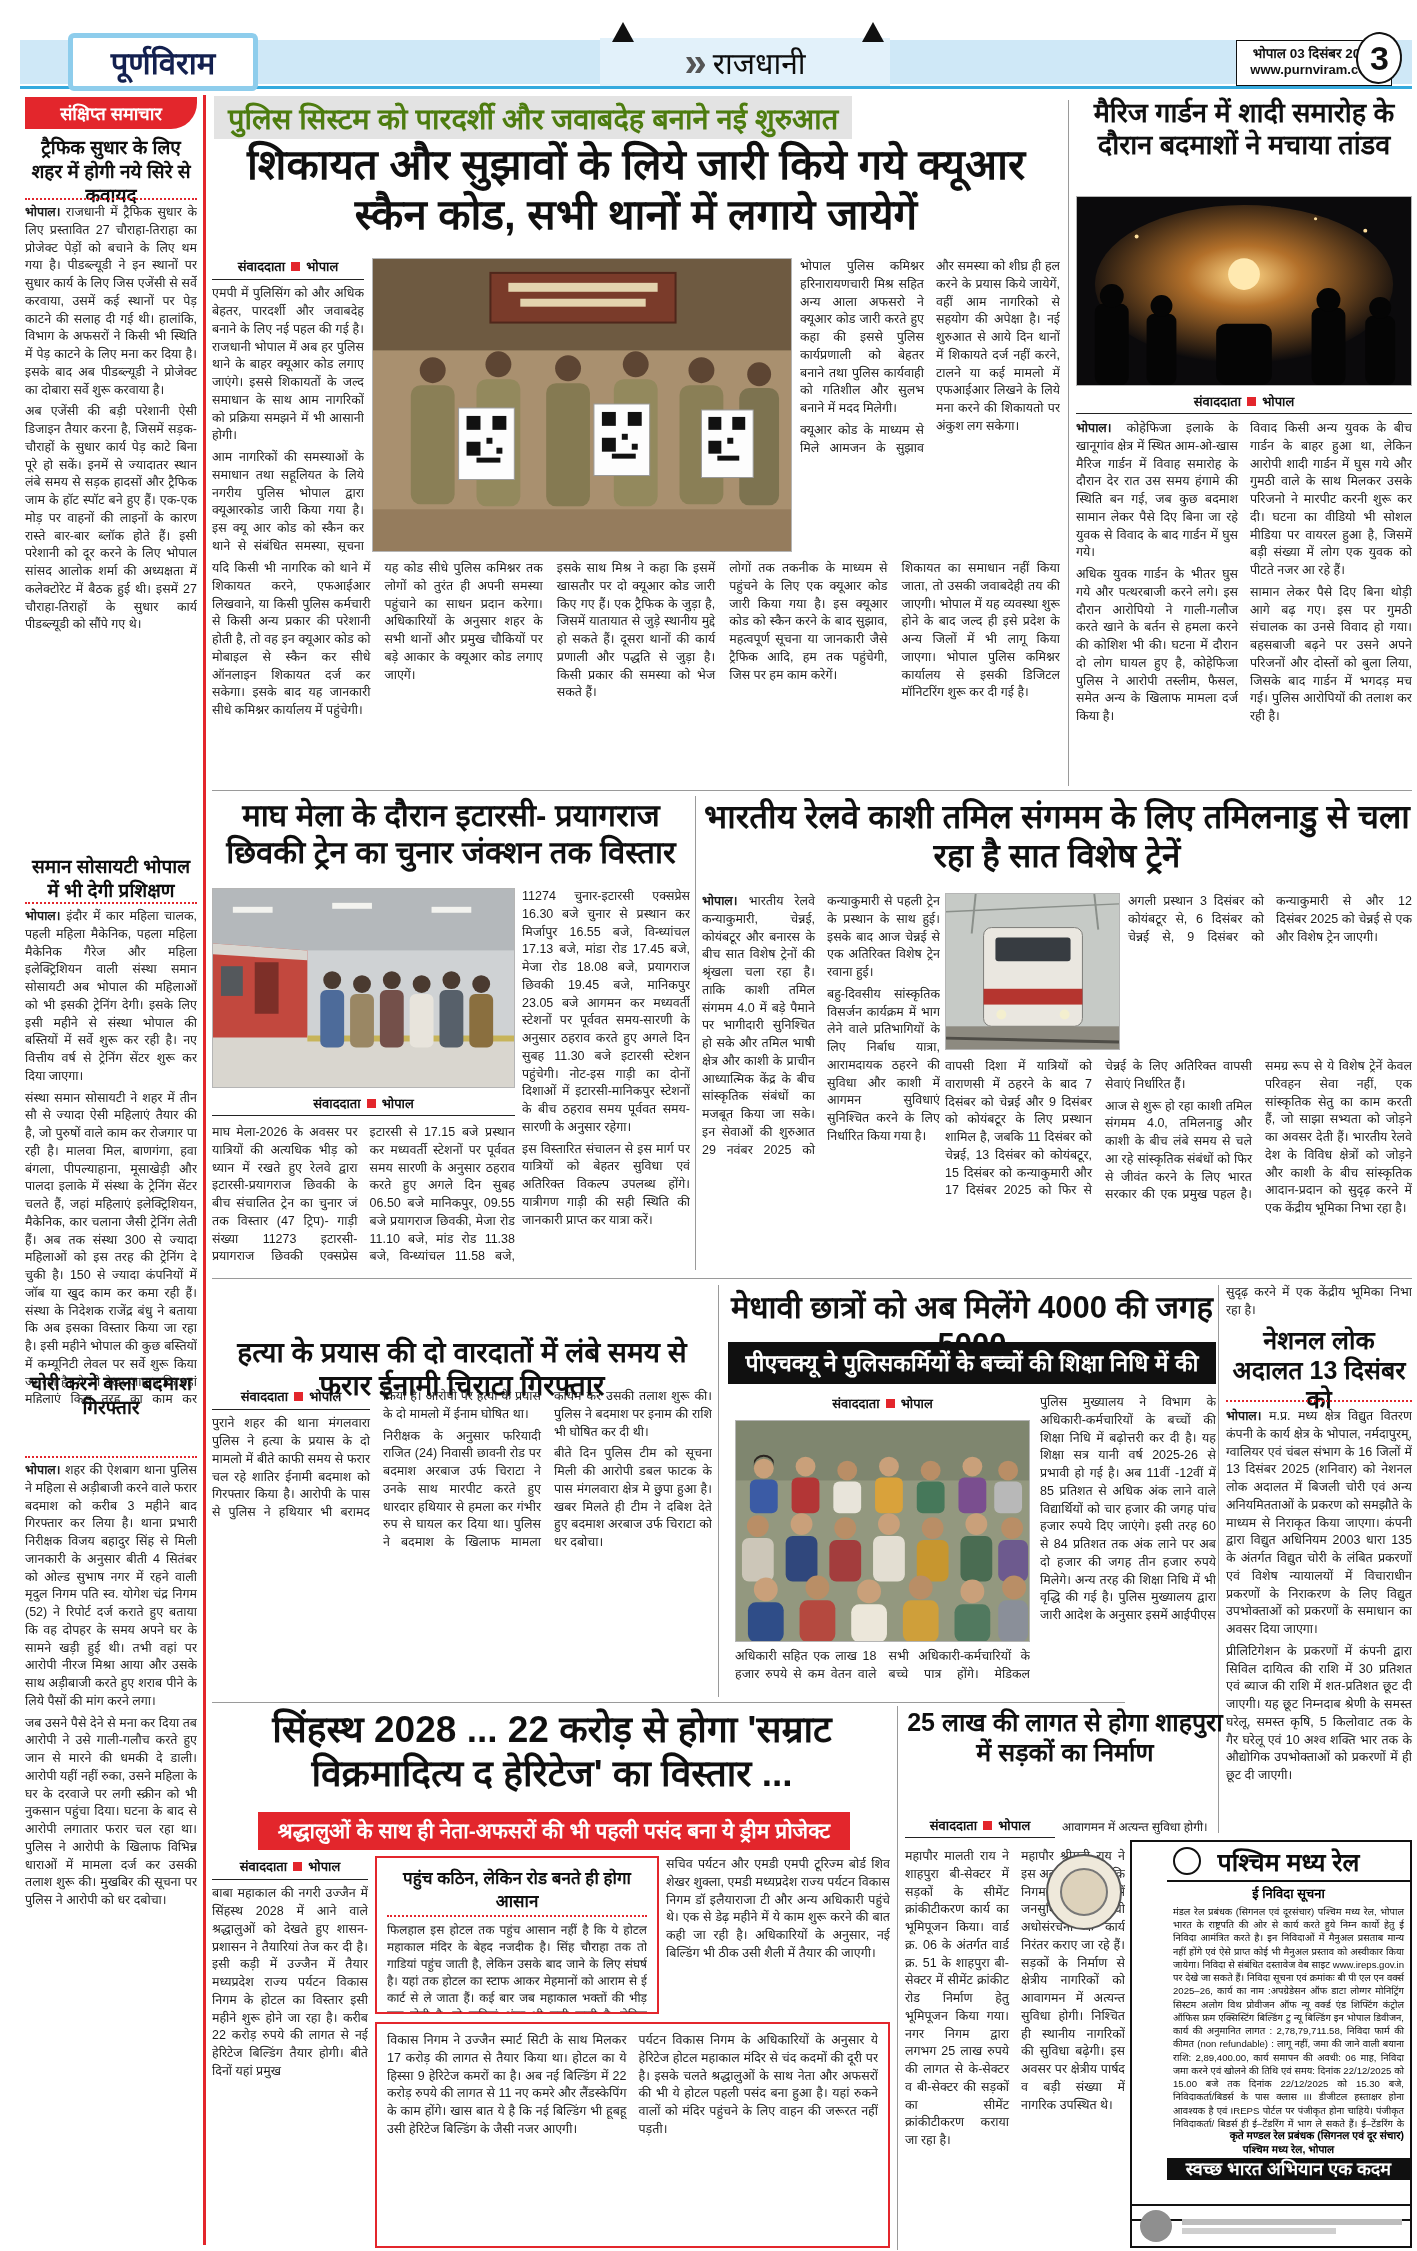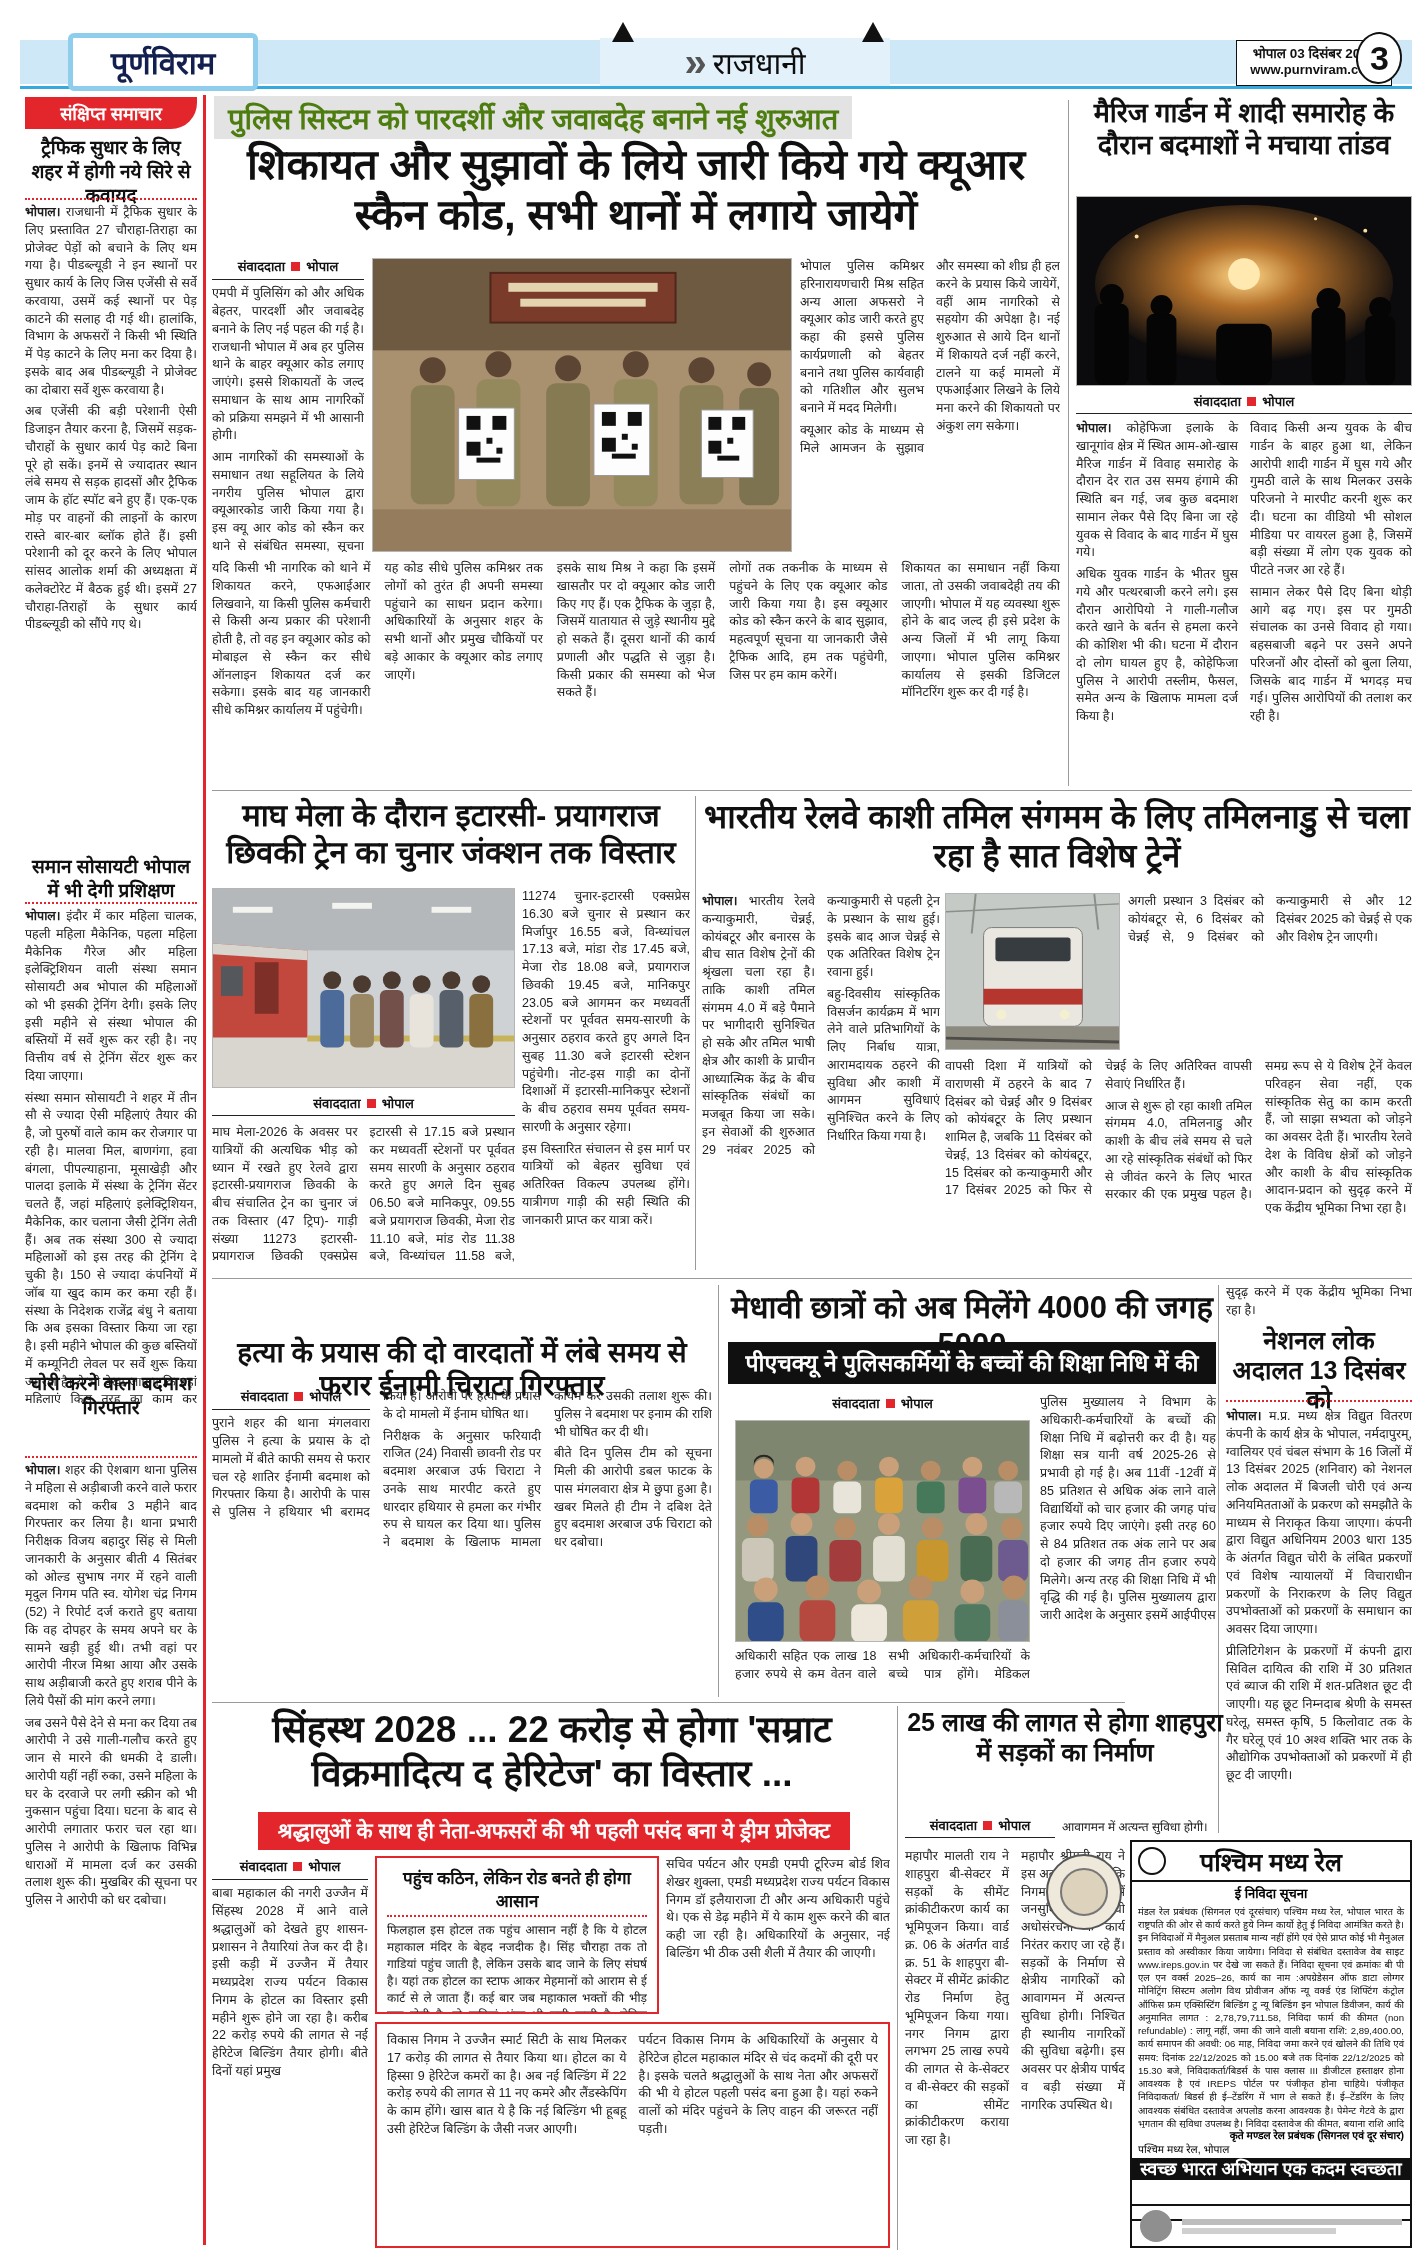--- a/index.html
+++ b/index.html
@@ -413,29 +413,29 @@
   <div class="abs small-note" style="left:1062px;top:1818px;width:162px;"><span>आवागमन में अत्यन्त सुविधा होगी।</span></div>
 
   <div class="abs bt c2" style="left:905px;top:1848px;width:220px;height:400px;">
     <p>महापौर मालती राय ने शाहपुरा बी-सेक्टर में सड़कों के सीमेंट क्रांकीटीकरण कार्य का भूमिपूजन किया। वार्ड क्र. 06 के अंतर्गत वार्ड क्र. 51 के शाहपुरा बी-सेक्टर में सीमेंट क्रांकीट रोड निर्माण हेतु भूमिपूजन किया गया। नगर निगम द्वारा लगभग 25 लाख रुपये की लागत से के-सेक्टर व बी-सेक्टर की सड़कों का सीमेंट क्रांकीटीकरण कराया जा रहा है।</p>
     <p>महापौर श्रीमती राय ने इस अवसर पर कहा कि निगम क्षेत्र में जनसुविधा संबंधी अधोसंरचना के कार्य निरंतर कराए जा रहे हैं। सड़कों के निर्माण से क्षेत्रीय नागरिकों को आवागमन में अत्यन्त सुविधा होगी। निश्चित ही स्थानीय नागरिकों की सुविधा बढ़ेगी। इस अवसर पर क्षेत्रीय पार्षद व बड़ी संख्या में नागरिक उपस्थित थे।</p>
   </div>
   <div class="abs" style="left:1046px;top:1854px;width:76px;height:76px;background:#efe9db;border:2px solid #555;border-radius:50%;display:flex;align-items:center;justify-content:center;">
     <div style="width:48px;height:48px;border:2px solid #777;border-radius:50%;background:#ddd2bb;"></div>
   </div>
 
-  <div class="abs tender" style="left:1130px;top:1840px;width:282px;height:381px;">
+  <div class="abs tender" style="left:1130px;top:1840px;width:282px;height:381px;padding-left:35px;">
     <div style="border-bottom:2px solid #111;display:flex;align-items:center;justify-content:center;height:40px;position:relative;">
       <span style="position:absolute;left:6px;top:5px;width:28px;height:28px;border:2px solid #111;border-radius:50%;display:inline-block;background:#fff;"></span>
       <span style="font-size:25px;font-weight:800;color:#0d0d0d;">पश्चिम मध्य रेल</span>
     </div>
     <div style="text-align:center;font-weight:800;font-size:13px;margin-top:2px;">ई निविदा सूचना</div>
     <div class="tbody" style="height:226px;overflow:hidden;">मंडल रेल प्रबंधक (सिगनल एवं दूरसंचार) पश्चिम मध्य रेल, भोपाल भारत के राष्ट्रपति की ओर से कार्य करते हुये निम्न कार्यो हेतु ई निविदा आमंत्रित करते है। इन निविदाओं में मैनुअल प्रसताब मान्य नहीं होंगे एवं ऐसे प्राप्त कोई भी मैनुअल प्रस्ताव को अस्वीकार किया जायेगा। निविदा से संबंधित दस्तावेज वेब साइट www.ireps.gov.in पर देखे जा सकते हैं। निविदा सूचना एवं क्रमांकः बी पी एल एन वर्क्स 2025–26, कार्य का नाम :अपग्रेडेसन ऑफ डाटा लोग्गर मोनिट्रिंग सिस्टम अलोग विथ प्रोवीजन ऑफ न्यू वर्क्ड एंड शिफ्टिंग कंट्रोल ऑफिस फ्रम एक्सिस्टिंग बिल्डिंग टु न्यू बिल्डिंग इन भोपाल डिवीजन, कार्य की अनुमानित लागत : 2,78,79,711.58, निविदा फार्म की कीमत (non refundable) : लागू नहीं, जमा की जाने वाली बयाना राशि: 2,89,400.00, कार्य समापन की अवधी: 06 माह, निविदा जमा करने एवं खोलने की तिथि एवं समय: दिनांक 22/12/2025 को 15.00 बजे तक दिनांक 22/12/2025 को 15.30 बजे, निविदाकर्ता/बिडर्स के पास क्लास III डीजीटल हस्ताक्षर होना आवश्यक है एवं IREPS पोर्टल पर पंजीकृत होना चाहिये। पंजीकृत निविदाकर्ता/ बिडर्स ही ई–टेंडरिंग में भाग ले सकते हैं। ई–टेंडरिंग के लिए आवश्यक संबंधित दस्तावेज अपलोड करना आवश्यक है। पेमेन्ट गेटवे के द्वारा भुगतान की सुविधा उपलब्ध है। निविदा दस्तावेज की कीमत, बयाना राशि आदि का भुगतान मल्टीपल नेटबैंकिंग, डेबिट एवं केडिट कार्ड द्वारा किया जा सकता है।</div>
     <div style="text-align:right;font-weight:800;font-size:10.5px;padding:0 6px;">कृते मण्डल रेल प्रबंधक (सिगनल एवं दूर संचार)</div>
-    <div style="text-align:left;font-weight:400;font-size:10.5px;padding:0 6px;">पश्चिम मध्य रेल, भोपाल</div>
+    <div style="text-align:center;font-weight:700;font-size:10.5px;padding:0 6px;">पश्चिम मध्य रेल, भोपाल</div>
     <div class="blackbar" style="height:22px;font-size:18px;line-height:22px;margin-top:2px;"><span>स्वच्छ भारत अभियान एक कदम स्वच्छता की ओर</span></div>
   </div>
 
   <div class="abs" style="left:1130px;top:2204px;width:282px;height:44px;border:2px solid #111;display:flex;align-items:center;padding:4px 8px;">
     <span style="width:32px;height:32px;border-radius:50%;background:#8f8f8f;display:inline-block;margin-right:10px;"></span>
     <span style="flex:1;">
       <span style="display:block;height:6px;background:#bdbdbd;margin:3px 0;"></span>
       <span style="display:block;height:6px;background:#cfcfcf;margin:3px 0;width:70%;"></span>
     </span>
   </div>

